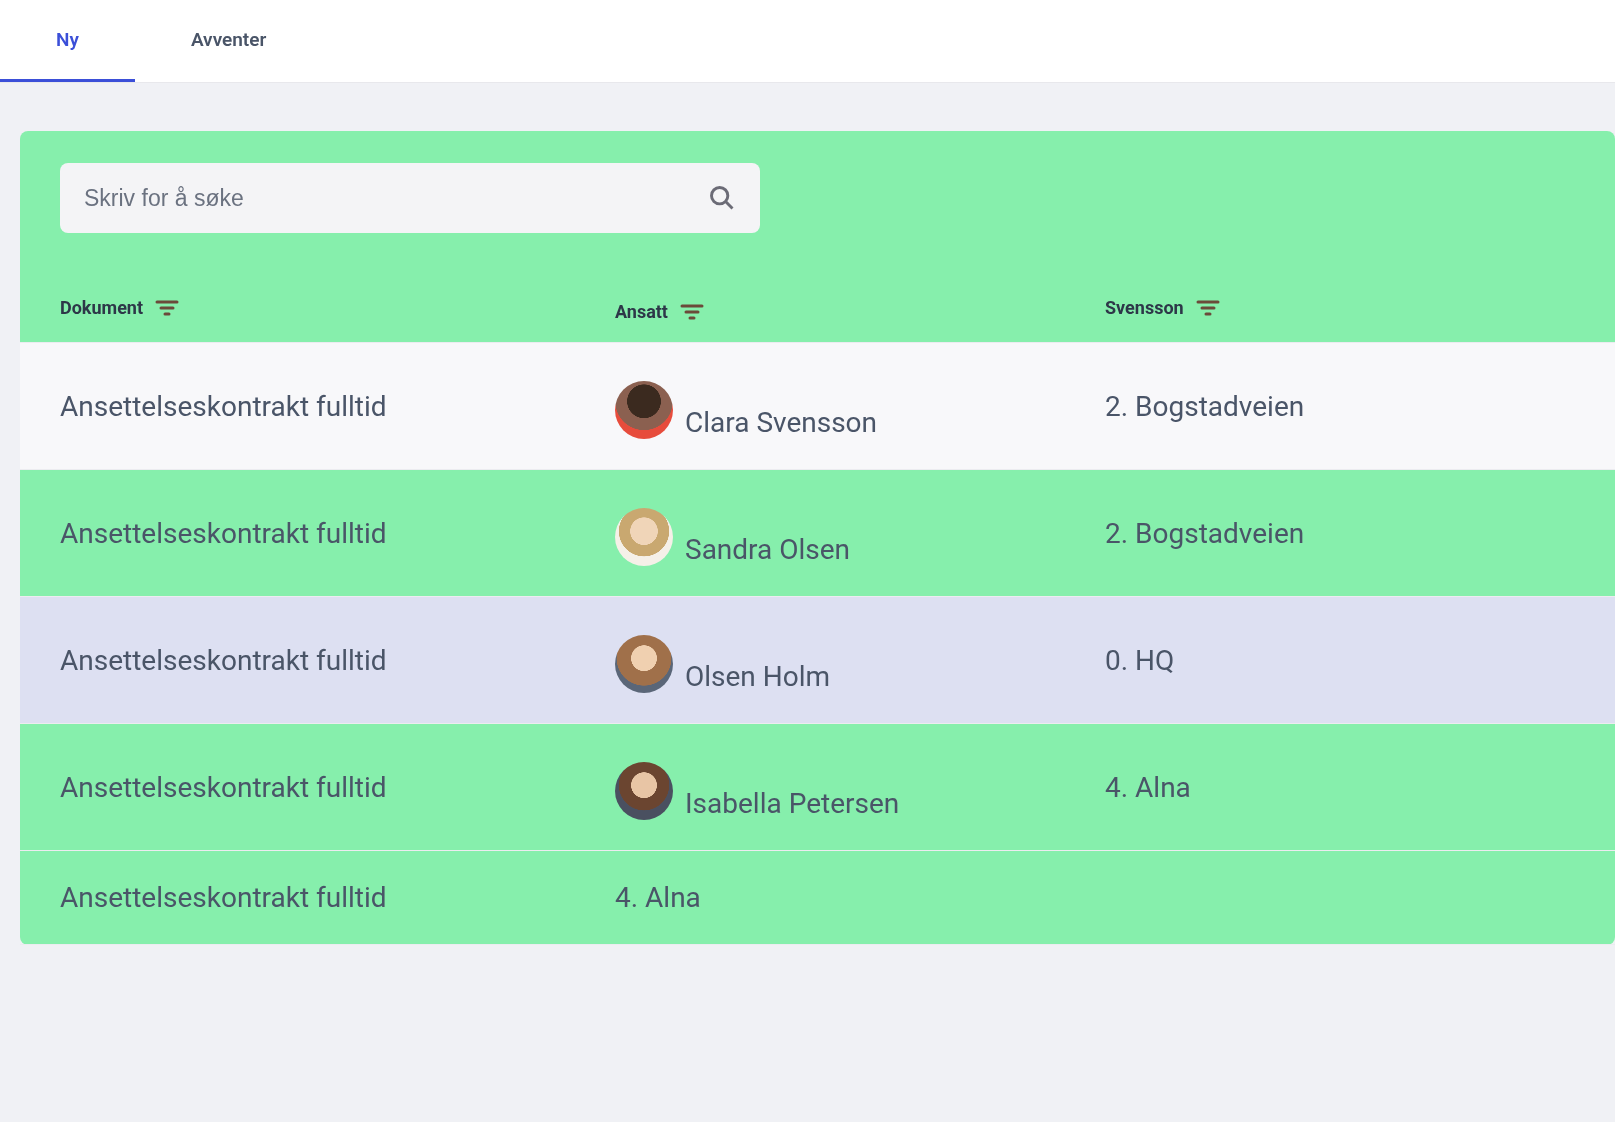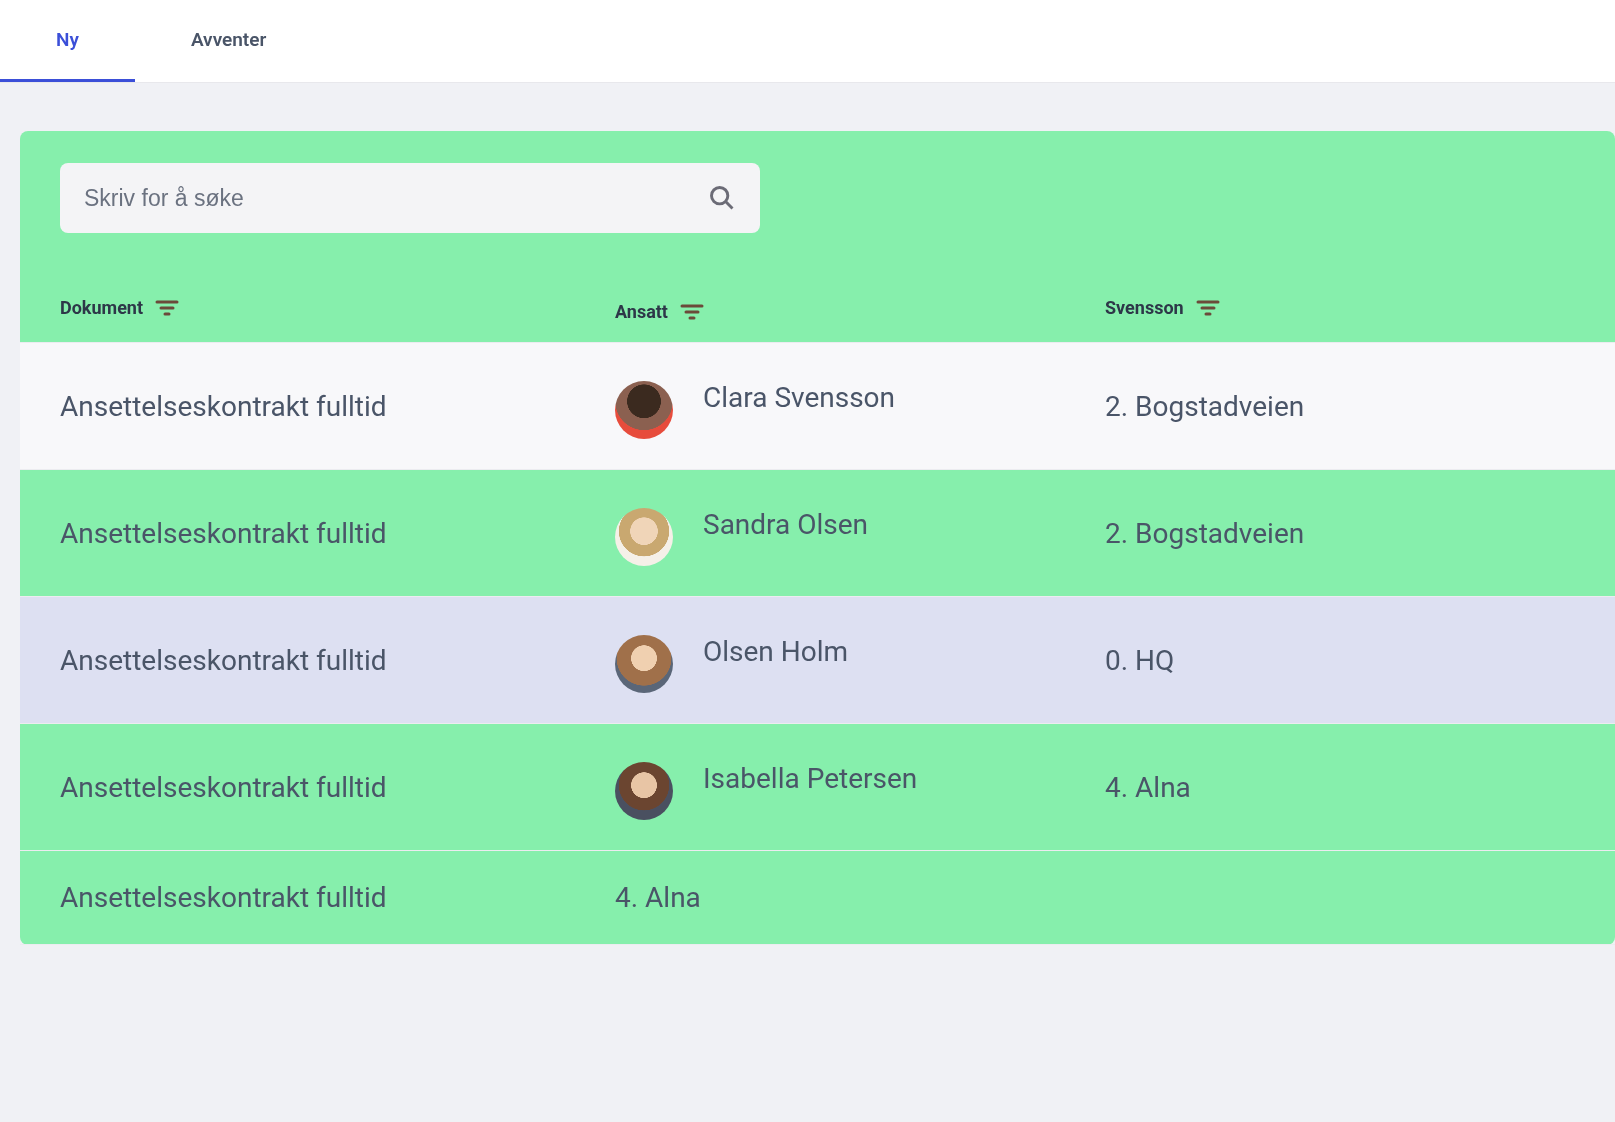--- a/index.html
+++ b/index.html
@@ -105,22 +105,22 @@
     .row.highlight {
       background: #dde0f2;
     }
     .cell {
       font-size: 28px;
       color: #4a5568;
       font-weight: 400;
     }
     .cell-emp {
       display: flex;
-      align-items: flex-start;
-      gap: 30px;
+      align-items: flex-end;
+      gap: 12px;
     }
     .avatar {
       width: 58px;
       height: 58px;
       border-radius: 50%;
       display: inline-block;
       flex-shrink: 0;
     }
     .avatar.a0 { background: radial-gradient(circle at 50% 35%, #3b2a1f 0%, #3b2a1f 35%, #8b6050 36%, #8b6050 60%, #e74c3c 61%); }
     .avatar.a1 { background: radial-gradient(circle at 50% 40%, #f0d5b8 0%, #f0d5b8 30%, #c9a870 31%, #c9a870 55%, #f5f0e8 56%); }

